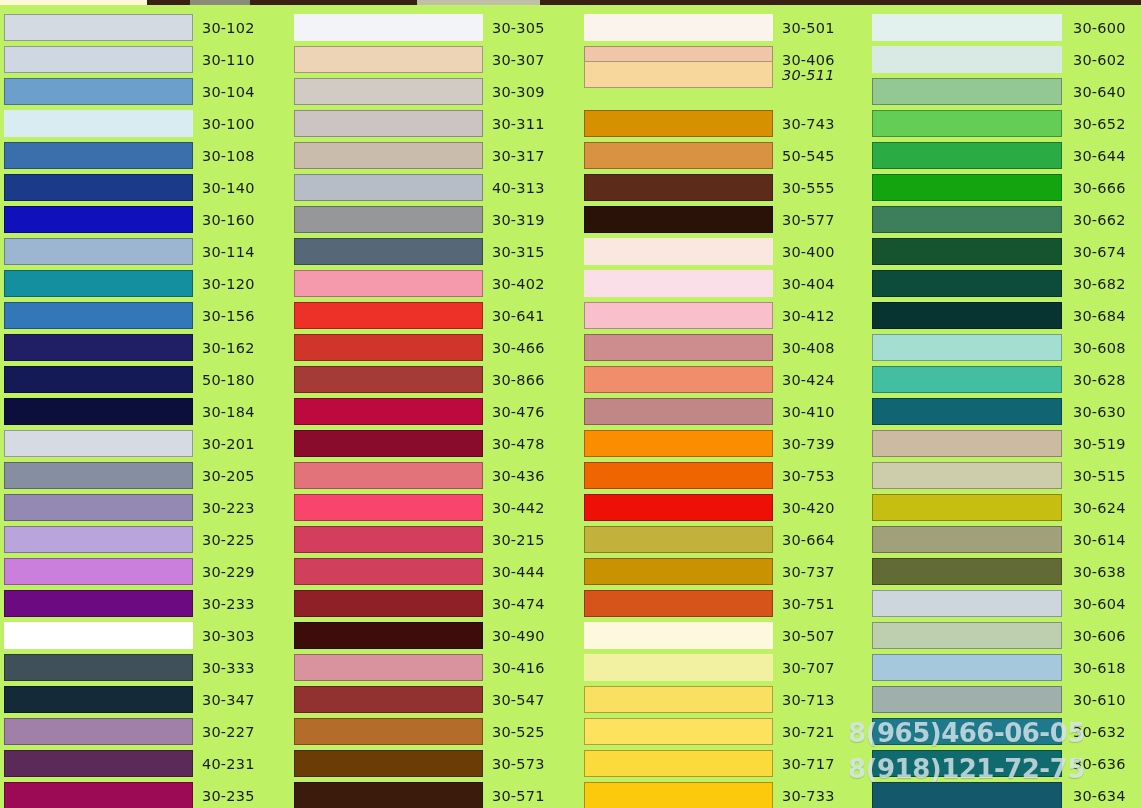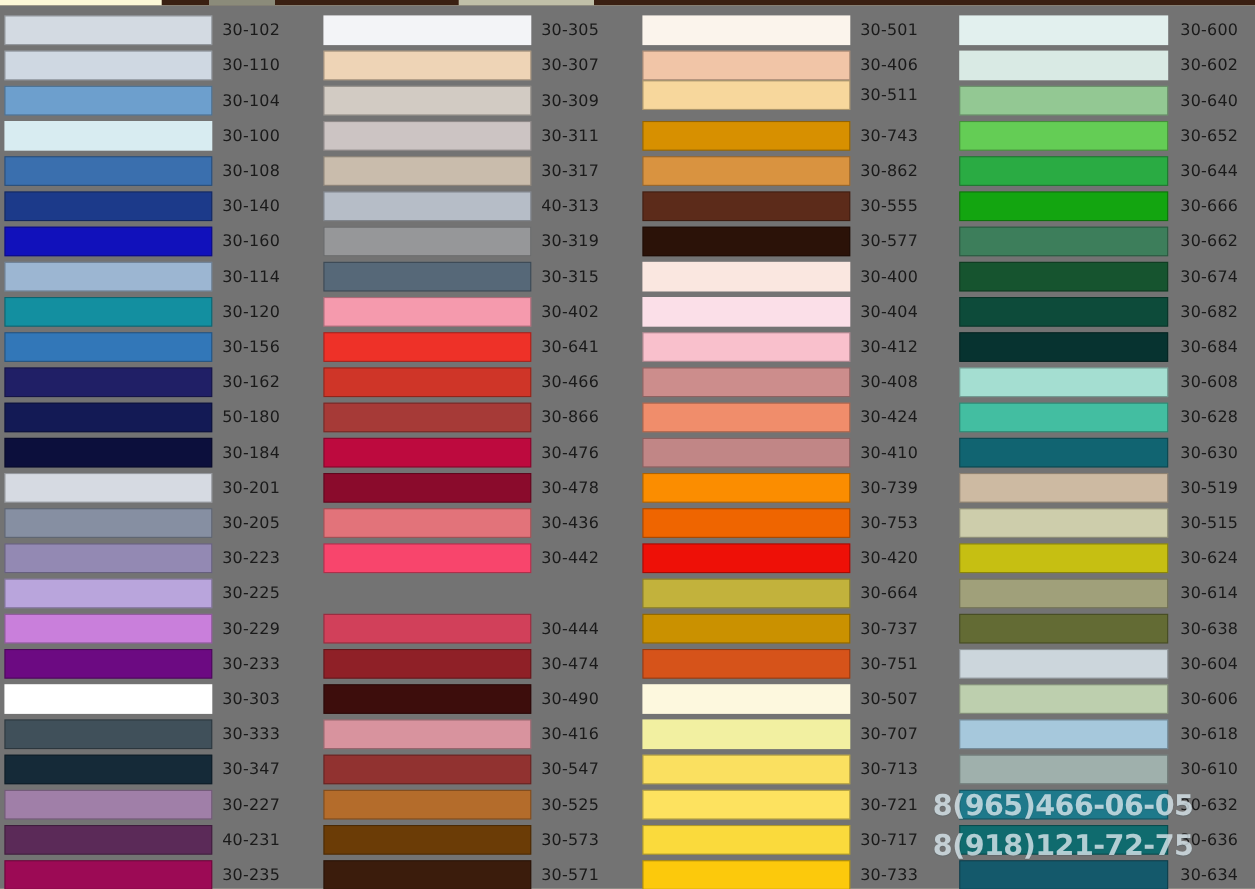--- a/index.html
+++ b/index.html
@@ -31,21 +31,21 @@
   }
   #top-strip .seg-c {
     position: absolute; left: 417px; top: 0; width: 123px; height: 5px;
     background: #c0bfa8;
   }
   #chart {
     position: absolute;
     left: 0; top: 5px;
     width: 1141px;
     height: 803px;
-    background: #737373;
+    background: #bef264;
   }
   .column {
     position: absolute;
     top: 0;
     width: 285px;
     height: 803px;
   }
   .col-0 { left: 0px; }
   .col-1 { left: 290px; }
   .col-2 { left: 580px; }
@@ -271,20 +271,24 @@
         <div class="code">30-478</div>
       </div>
       <div class="row" style="top: 455px;">
         <div class="swatch bordered" style="background: rgb(226, 115, 122);"></div>
         <div class="code">30-436</div>
       </div>
       <div class="row" style="top: 487px;">
         <div class="swatch bordered" style="background: rgb(248, 69, 108);"></div>
         <div class="code">30-442</div>
       </div>
+      <div class="row" style="top: 519px;">
+        <div class="swatch bordered" style="background: rgb(212, 62, 94);"></div>
+        <div class="code">30-215</div>
+      </div>
       <div class="row" style="top: 551px;">
         <div class="swatch bordered" style="background: rgb(209, 64, 90);"></div>
         <div class="code">30-444</div>
       </div>
       <div class="row" style="top: 583px;">
         <div class="swatch bordered" style="background: rgb(143, 32, 39);"></div>
         <div class="code">30-474</div>
       </div>
       <div class="row" style="top: 615px;">
         <div class="swatch bordered" style="background: rgb(61, 13, 12);"></div>
@@ -313,31 +317,31 @@
     </div>
     <div class="column col-2">
       <div class="row" style="top: 7px;">
         <div class="swatch" style="background: rgb(251, 244, 236);"></div>
         <div class="code">30-501</div>
       </div>
       <div class="row" style="top: 39px;">
         <div class="swatch bordered" style="background: rgb(241, 197, 167);"></div>
         <div class="code">30-406</div>
       </div>
-      <div class="row" style="top: 66px;">
+      <div class="row" style="top: 54px; font-style: italic;">
         <div class="swatch bordered" style="background: rgb(247, 215, 156);"></div>
         <div class="code">30-511</div>
       </div>
       <div class="row" style="top: 103px;">
         <div class="swatch bordered" style="background: rgb(215, 144, 0);"></div>
         <div class="code">30-743</div>
       </div>
       <div class="row" style="top: 135px;">
         <div class="swatch bordered" style="background: rgb(217, 147, 64);"></div>
-        <div class="code">30-862</div>
+        <div class="code">50-545</div>
       </div>
       <div class="row" style="top: 167px;">
         <div class="swatch bordered" style="background: rgb(92, 43, 26);"></div>
         <div class="code">30-555</div>
       </div>
       <div class="row" style="top: 199px;">
         <div class="swatch bordered" style="background: rgb(43, 18, 8);"></div>
         <div class="code">30-577</div>
       </div>
       <div class="row" style="top: 231px;">

